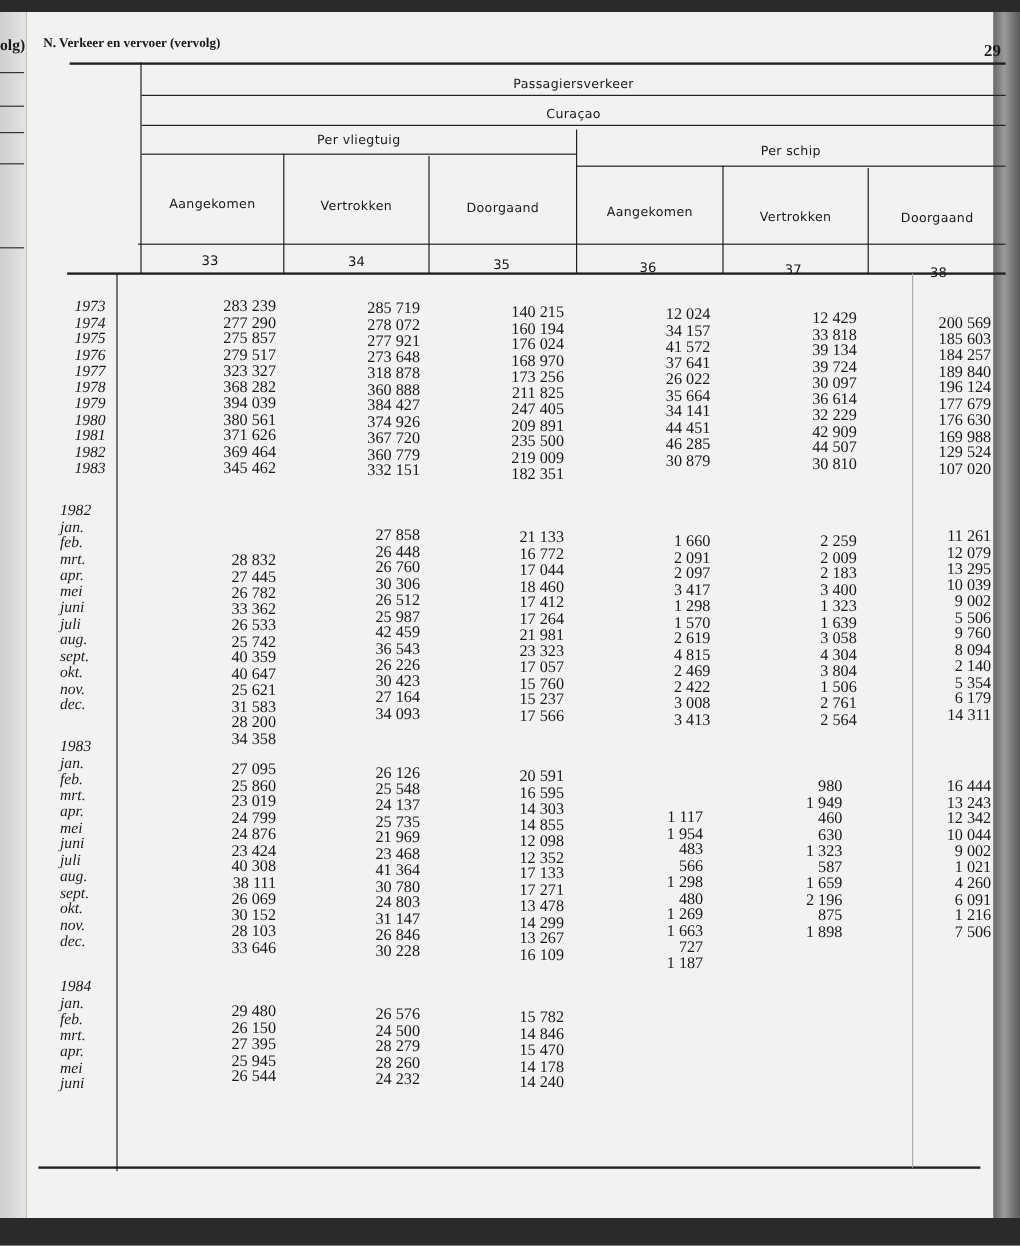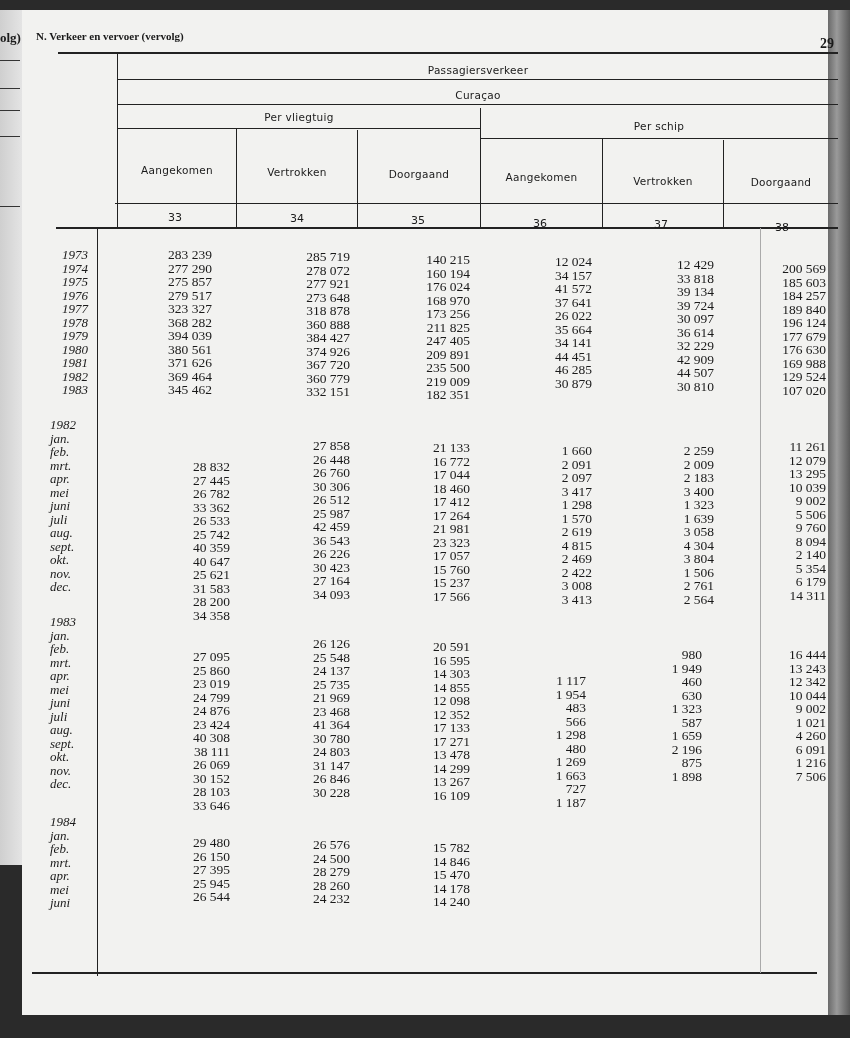--- a/index.html
+++ b/index.html
@@ -3,21 +3,21 @@
 <meta charset="utf-8">
 <style>
   html, body { margin:0; padding:0; }
   body {
     width:850px; height:1038px; position:relative; overflow:hidden;
     background:#2a2a2a;
     font-family:"Liberation Serif", serif;
     color:#1a1a1a;
   }
   .left-page {
-    position:absolute; left:0; top:10px; width:22px; height:855px;
+    position:absolute; left:0; top:10px; width:22px; height:1005px;
     background:linear-gradient(to right,#cfcfcf,#e4e4e4);
     text-decoration:underline;
   }
   .left-page .frag {
     position:absolute; left:0; font-size:13px; font-weight:bold;
   }
   .left-page .rule { position:absolute; left:0; width:20px; height:1px; background:#333; }
   .page {
     position:absolute; left:22px; top:10px; width:806px; height:1005px;
     background:#f2f2f0;
@@ -114,21 +114,21 @@
   <div>1975</div>
   <div>1976</div>
   <div>1977</div>
   <div>1978</div>
   <div>1979</div>
   <div>1980</div>
   <div>1981</div>
   <div>1982</div>
   <div>1983</div>
 </div>
-<div class="col" style="left:150px; top:248px; width:80px;text-align:center;">
+<div class="col" style="left:150px; top:248px; width:80px;">
   <div>283 239</div>
     <div>277 290</div>
     <div>275 857</div>
     <div>279 517</div>
     <div>323 327</div>
     <div>368 282</div>
     <div>394 039</div>
     <div>380 561</div>
     <div>371 626</div>
     <div>369 464</div>
@@ -305,21 +305,21 @@
     <div>apr.</div>
     <div>mei</div>
     <div>juni</div>
     <div>juli</div>
     <div>aug.</div>
     <div>sept.</div>
     <div>okt.</div>
     <div>nov.</div>
     <div>dec.</div>
 </div>
-<div class="col" style="left:150px; top:634px; width:80px;margin-top:16px;">
+<div class="col" style="left:150px; top:634px; width:80px;">
   <div>27 095</div>
     <div>25 860</div>
     <div>23 019</div>
     <div>24 799</div>
     <div>24 876</div>
     <div>23 424</div>
     <div>40 308</div>
     <div>38 111</div>
     <div>26 069</div>
     <div>30 152</div>

